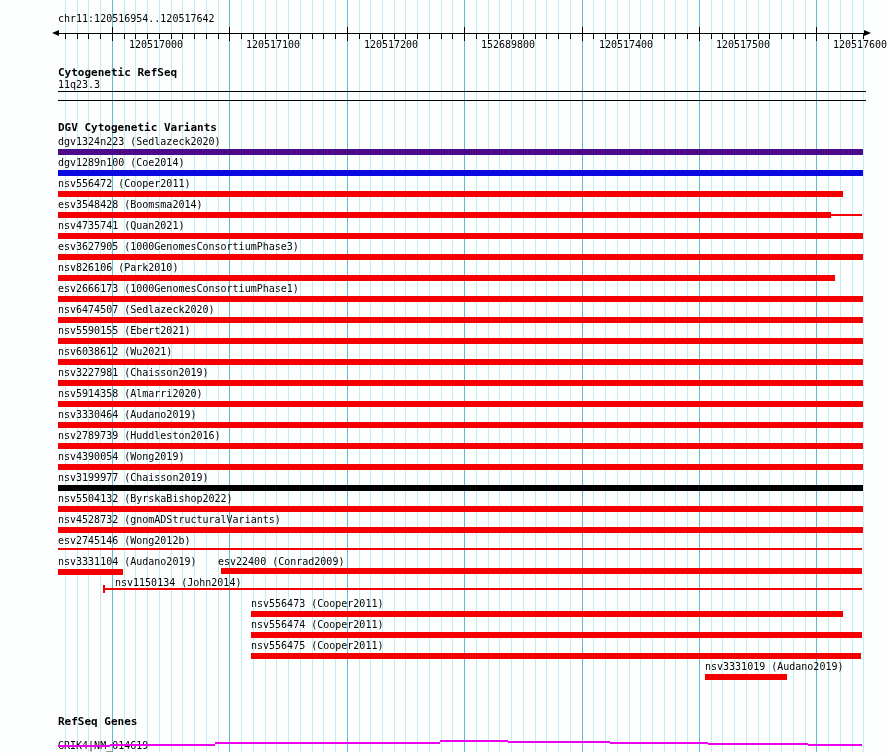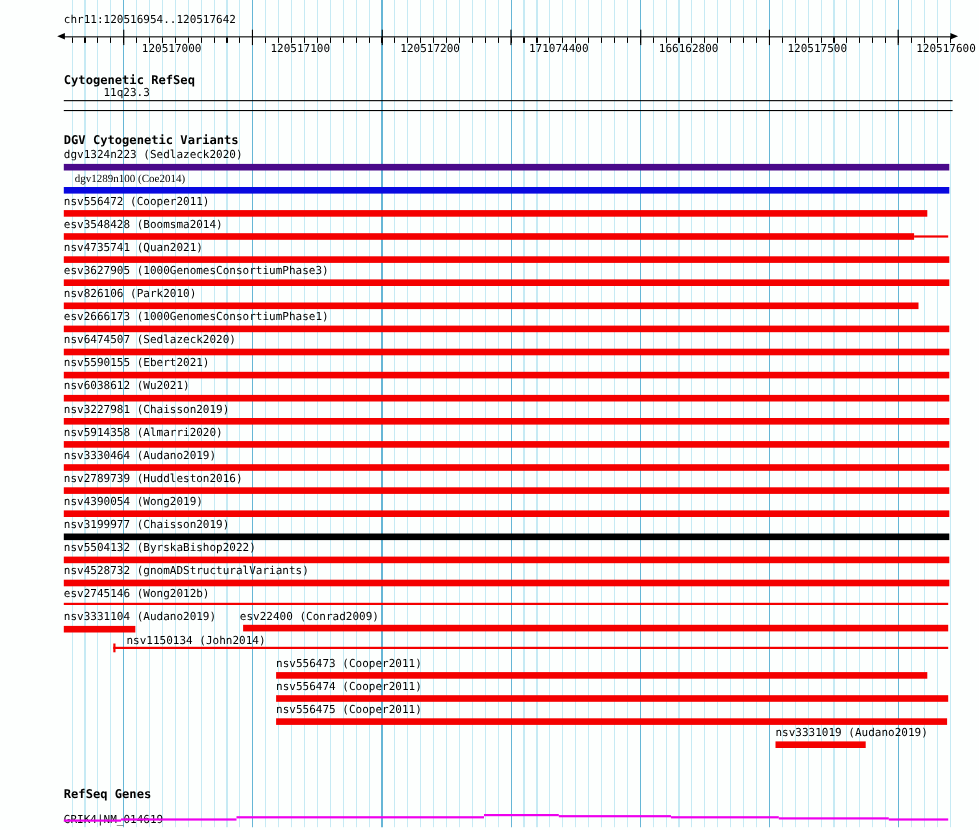--- a/index.html
+++ b/index.html
@@ -40,38 +40,38 @@
   <div class="abs arrow-l"></div>
   <div class="abs arrow-r"></div>
   <div id="ruler-extra">
       <div class="abs major-tick" style="left: 112px;"></div>
       <div class="abs ruler-label" style="left: 82px;">120517000</div>
       <div class="abs major-tick" style="left: 229px;"></div>
       <div class="abs ruler-label" style="left: 199px;">120517100</div>
       <div class="abs major-tick" style="left: 347px;"></div>
       <div class="abs ruler-label" style="left: 317px;">120517200</div>
       <div class="abs major-tick" style="left: 464px;"></div>
-      <div class="abs ruler-label" style="left: 434px;">171074400</div>
+      <div class="abs ruler-label" style="left: 434px;">152689800</div>
       <div class="abs major-tick" style="left: 582px;"></div>
-      <div class="abs ruler-label" style="left: 552px;">166162800</div>
+      <div class="abs ruler-label" style="left: 552px;">120517400</div>
       <div class="abs major-tick" style="left: 699px;"></div>
       <div class="abs ruler-label" style="left: 669px;">120517500</div>
       <div class="abs major-tick" style="left: 816px;"></div>
       <div class="abs ruler-label" style="left: 786px;">120517600</div>
     </div>
 
   <div class="abs hdr" style="left:58px;top:67px;">Cytogenetic RefSeq</div>
-  <div class="abs txt" style="left:58px;top:79px;margin-left:36px;">11q23.3</div>
+  <div class="abs txt" style="left:58px;top:79px;">11q23.3</div>
   <div class="abs band-box"></div>
 
   <div class="abs hdr" style="left:58px;top:122px;">DGV Cytogenetic Variants</div>
   <div id="tracks-layer">
       <div class="feat-label" style="left: 58px; top: 136px;">dgv1324n223 (Sedlazeck2020)</div>
       <div class="feat-bar" style="left: 58px; top: 149px; width: 805px; height: 6px; background: rgb(74, 10, 138);"></div>
-      <div class="feat-label" style="left: 68px; top: 157px; font-family: Liberation Serif, serif;">dgv1289n100 (Coe2014)</div>
+      <div class="feat-label" style="left: 58px; top: 157px;">dgv1289n100 (Coe2014)</div>
       <div class="feat-bar" style="left: 58px; top: 170px; width: 805px; height: 6px; background: rgb(9, 9, 224);"></div>
       <div class="feat-label" style="left: 58px; top: 178px;">nsv556472 (Cooper2011)</div>
       <div class="feat-bar" style="left: 58px; top: 191px; width: 785px; height: 6px; background: rgb(244, 0, 0);"></div>
       <div class="feat-label" style="left: 58px; top: 199px;">esv3548428 (Boomsma2014)</div>
       <div class="feat-bar" style="left: 58px; top: 212px; width: 773px; height: 6px; background: rgb(244, 0, 0);"></div>
       <div class="feat-bar" style="left: 831px; top: 214px; width: 31px; height: 2px; background: rgb(244, 0, 0);"></div>
       <div class="feat-label" style="left: 58px; top: 220px;">nsv4735741 (Quan2021)</div>
       <div class="feat-bar" style="left: 58px; top: 233px; width: 805px; height: 6px; background: rgb(244, 0, 0);"></div>
       <div class="feat-label" style="left: 58px; top: 241px;">esv3627905 (1000GenomesConsortiumPhase3)</div>
       <div class="feat-bar" style="left: 58px; top: 254px; width: 805px; height: 6px; background: rgb(244, 0, 0);"></div>

